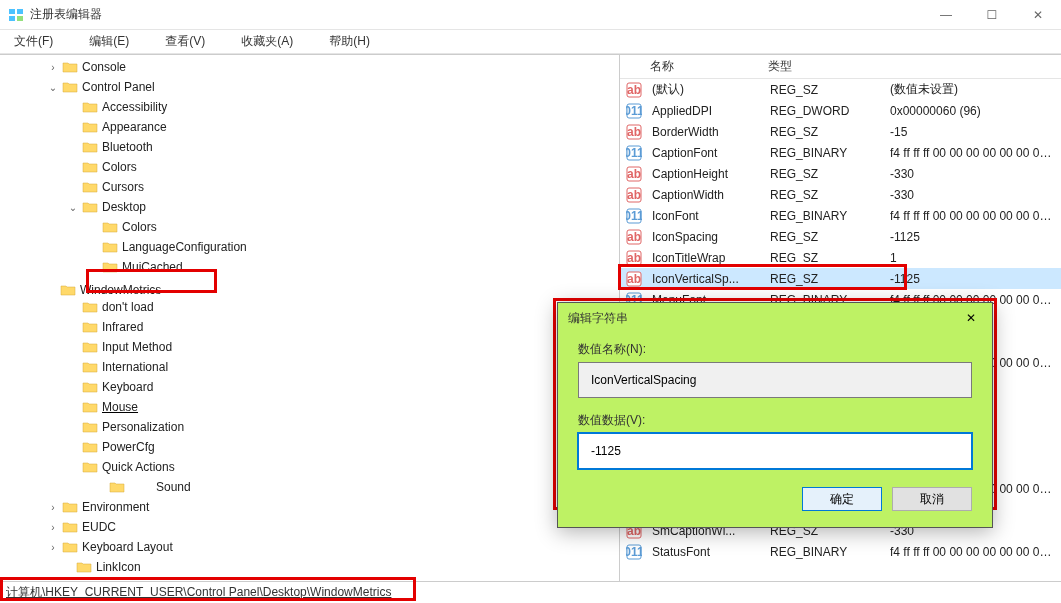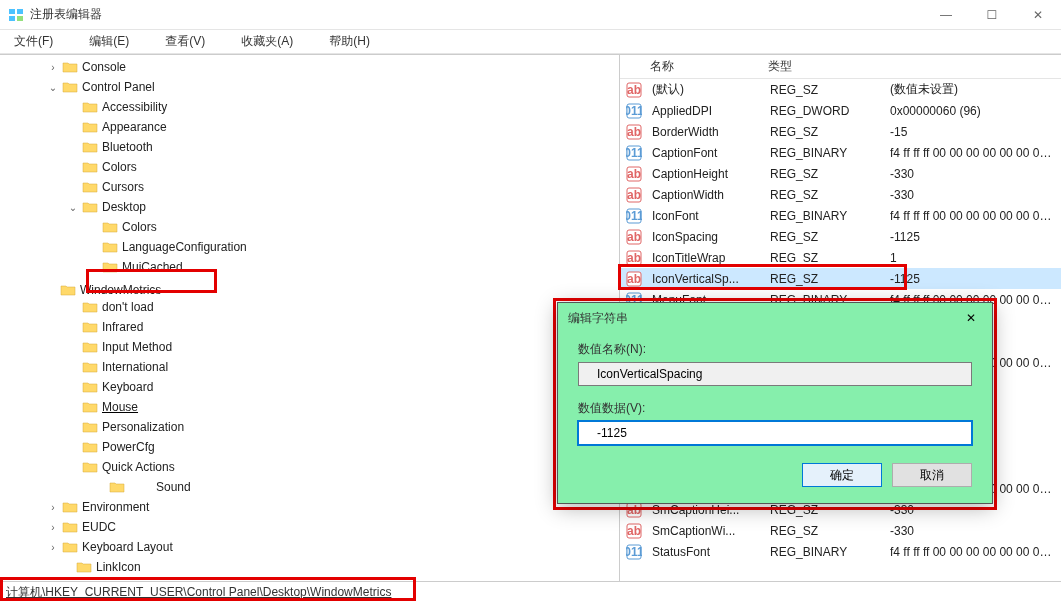--- a/index.html
+++ b/index.html
@@ -22,26 +22,26 @@
 .val-body { flex: 1; overflow-y: scroll; }
 .val-row { height: 21px; display: flex; align-items: center; }
 .val-row.selected { background: #cce8ff; }
 .val-row .vicon { width: 16px; height: 16px; margin: 0 4px 0 6px; }
 .val-row .cell { padding: 0 6px; white-space: nowrap; overflow: hidden; text-overflow: ellipsis; color: #222; }
 .col-name { width: 118px; }
 .col-type { width: 120px; }
 .col-data { flex: 1; }
 .statusbar { height: 22px; border-top: 1px solid #ccc; display: flex; align-items: center; padding: 0 6px; color: #333; text-decoration: underline; }
 .red-box { position: absolute; border: 3px solid #e30000; pointer-events: none; z-index: 5; }
-.dialog { position: absolute; background: #86efac; border: 1px solid #555; box-shadow: 0 4px 20px rgba(0,0,0,0.3); z-index: 10; }
+.dialog { position: absolute; background: #bef264; border: 1px solid #555; box-shadow: 0 4px 20px rgba(0,0,0,0.3); z-index: 10; }
 .dialog .dlg-title { height: 30px; display: flex; align-items: center; padding: 0 10px; color: #333; }
 .dialog .dlg-close { position: absolute; right: 6px; top: 4px; width: 30px; height: 22px; display: flex; align-items: center; justify-content: center; }
 .dialog .dlg-body { padding: 8px 20px 16px; }
 .dialog .field-label { color: #333; margin-bottom: 4px; display: block; }
-.dialog input[type=text] { width: 100%; height: 24px; border: 1px solid #7a7a7a; padding: 0 18px; background: #fff; }
+.dialog input[type=text] { width: 100%; height: 36px; border: 1px solid #7a7a7a; padding: 0 12px; background: #fff; }
 .dialog input[readonly] { background: #f0f0f0; }
 .dialog .btn-row { display: flex; justify-content: flex-end; gap: 10px; margin-top: 18px; }
 .dialog button { width: 80px; height: 24px; border: 1px solid #adadad; background: #e1e1e1; }
 .dialog button.primary { border: 1px solid #0078d7; background: #e5f1fb; }
 ::-webkit-scrollbar { width: 17px; height: 17px; }
 ::-webkit-scrollbar-track { background: #f0f0f0; }
 ::-webkit-scrollbar-thumb { background: #c1c1c1; }
 ::-webkit-scrollbar-button { background: #f0f0f0; height: 17px; width: 17px; border: 1px solid #ddd; }
 </style>
 </head>

